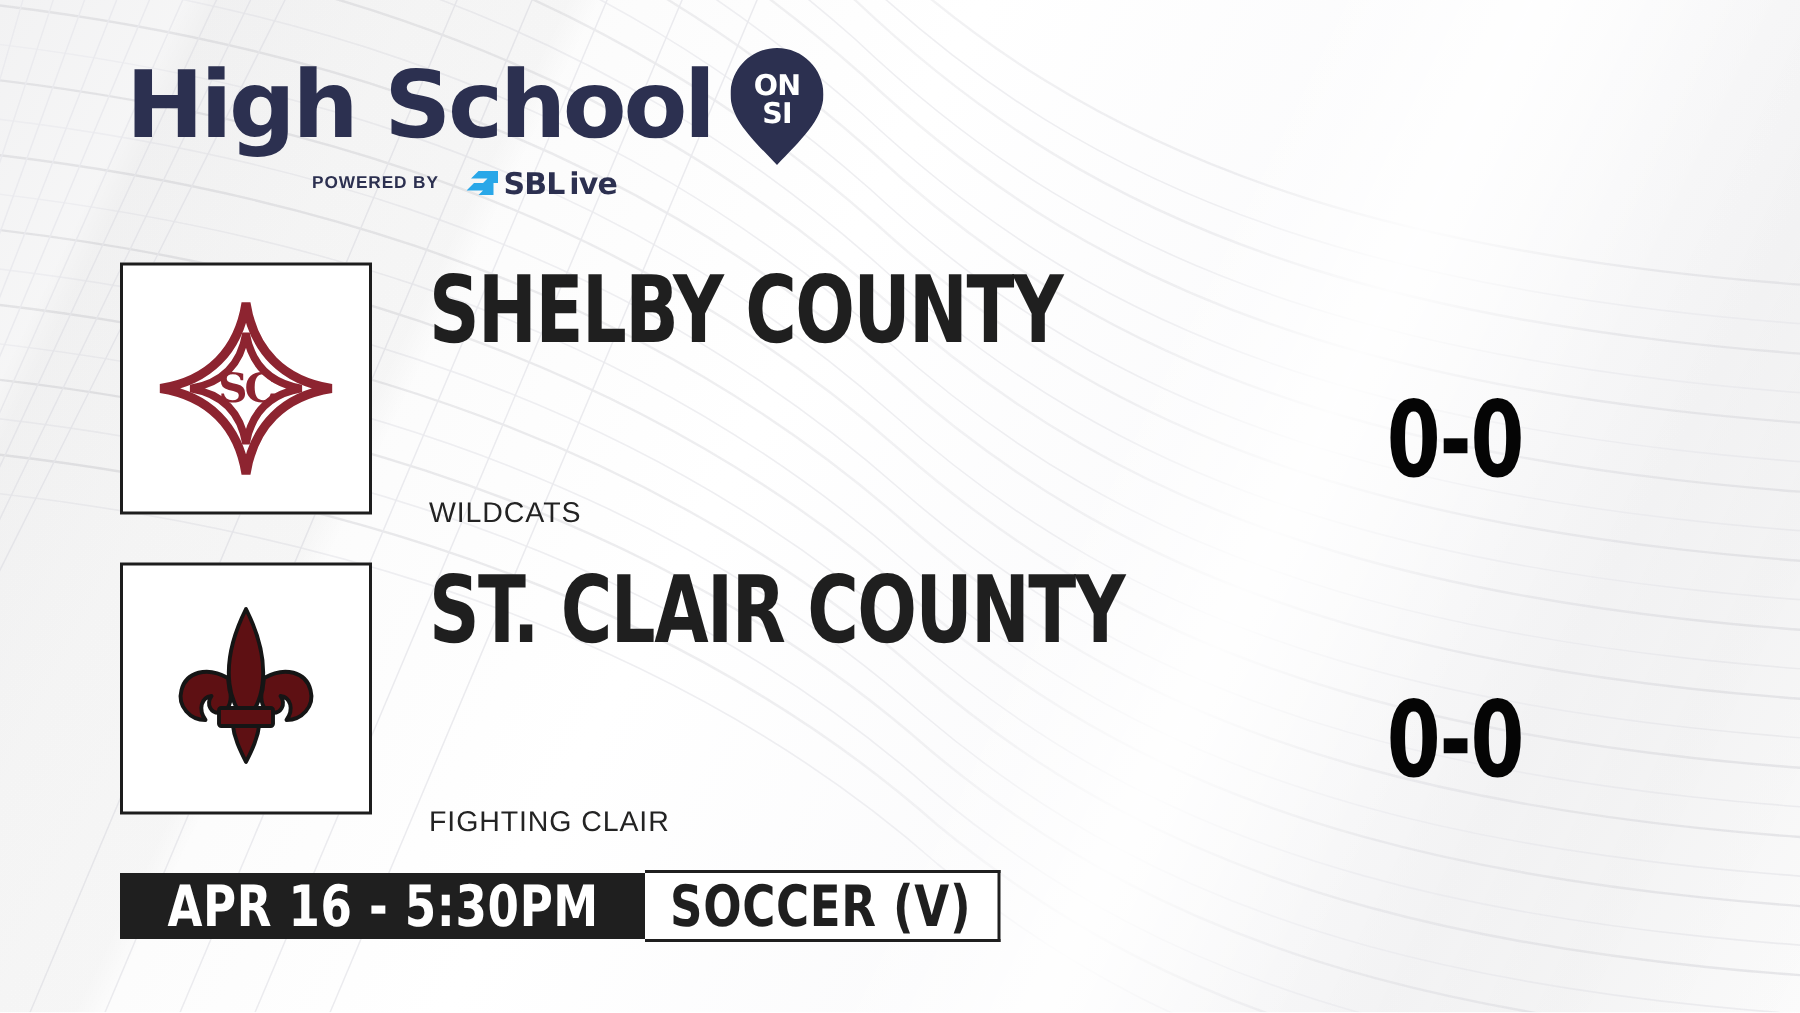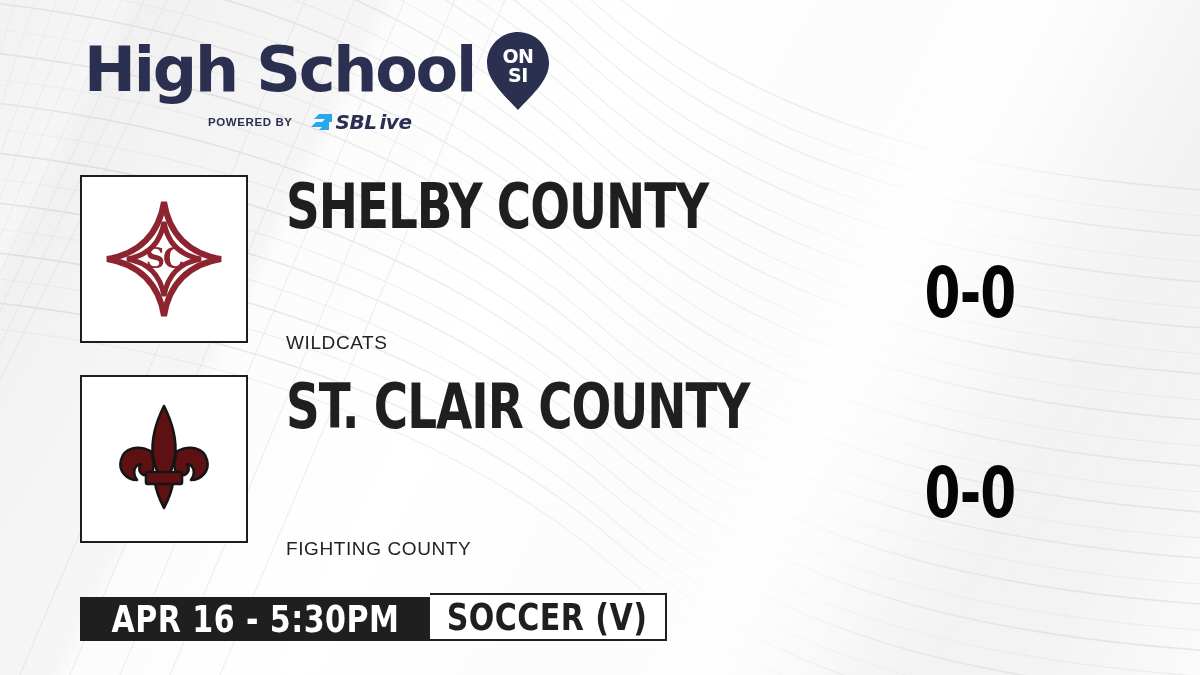--- a/index.html
+++ b/index.html
@@ -98,21 +98,20 @@
   }
   .sblive-lockup {
     display: flex;
     align-items: center;
     gap: 3px;
   }
   .sblive-mark { display: block; }
   .sblive-text {
     font-family: "DejaVu Sans", sans-serif;
     font-weight: 700;
-    font-style: italic;
     font-size: 20px;
     letter-spacing: -0.5px;
     color: #2c3050;
     line-height: 1;
   }
 
   
   .logo-box {
     position: absolute;
     width: 168px;
@@ -172,21 +171,21 @@
   #score-away { left: 870px; top: 258px; }
   #score-home { left: 870px; top: 458px; }
 
   
   .infobar {
     position: absolute;
     left: 80px;
     top: 567px;
     height: 74px;
     display: flex;
-    align-items: flex-end;
+    align-items: center;
   }
   .infobar-cell {
     display: flex;
     align-items: center;
     justify-content: center;
     box-sizing: border-box;
     font-family: "DejaVu Sans Condensed", "Liberation Sans Narrow", "Liberation Sans", sans-serif;
     font-weight: 700;
     font-size: 38px;
     letter-spacing: 0.5px;
@@ -311,21 +310,21 @@
         <rect x="38" y="72" width="36" height="12" rx="1.5"></rect>
       </g>
     </svg>
   </div>
 
   <div class="team-name" id="team-name-away">SHELBY COUNTY</div>
   <div class="mascot" id="mascot-away">WILDCATS</div>
   <div class="score" id="score-away">0-0</div>
 
   <div class="team-name" id="team-name-home">ST. CLAIR COUNTY</div>
-  <div class="mascot" id="mascot-home">FIGHTING COUNTY</div>
+  <div class="mascot" id="mascot-home">FIGHTING CLAIR</div>
   <div class="score" id="score-home">0-0</div>
 
   <div class="infobar">
     <div class="infobar-cell" id="infobar-datetime">
       <span class="txt">APR 16 - 5:30PM</span>
     </div>
     <div class="infobar-cell" id="infobar-sport">
       <span class="txt">SOCCER (V)</span>
     </div>
   </div>

